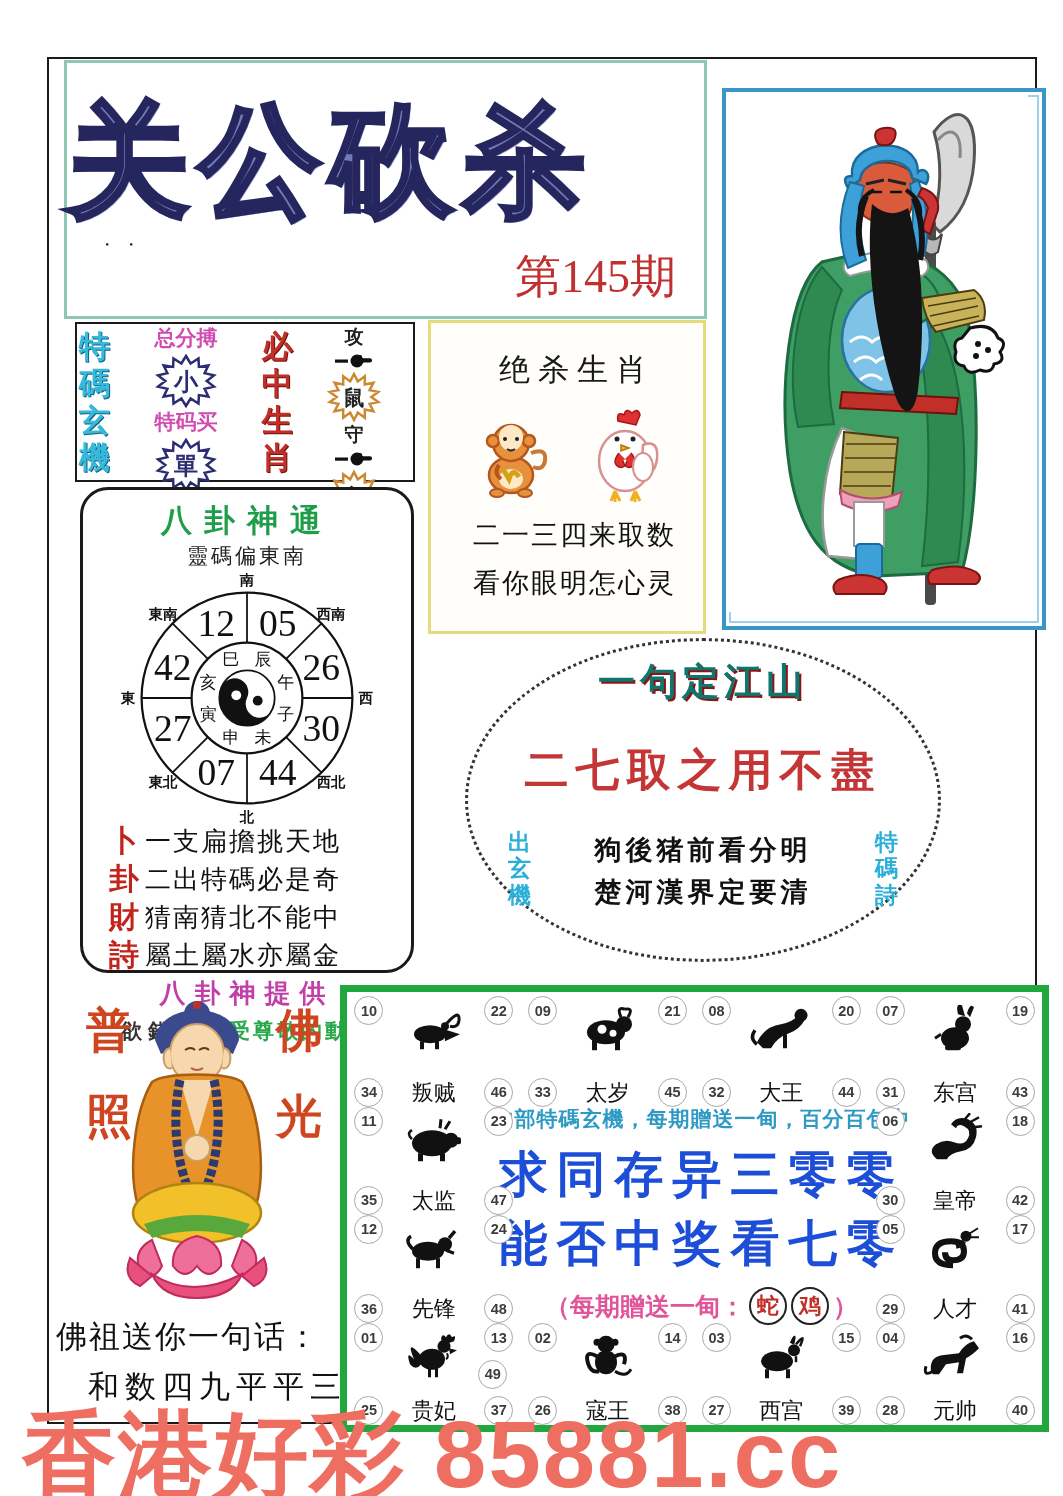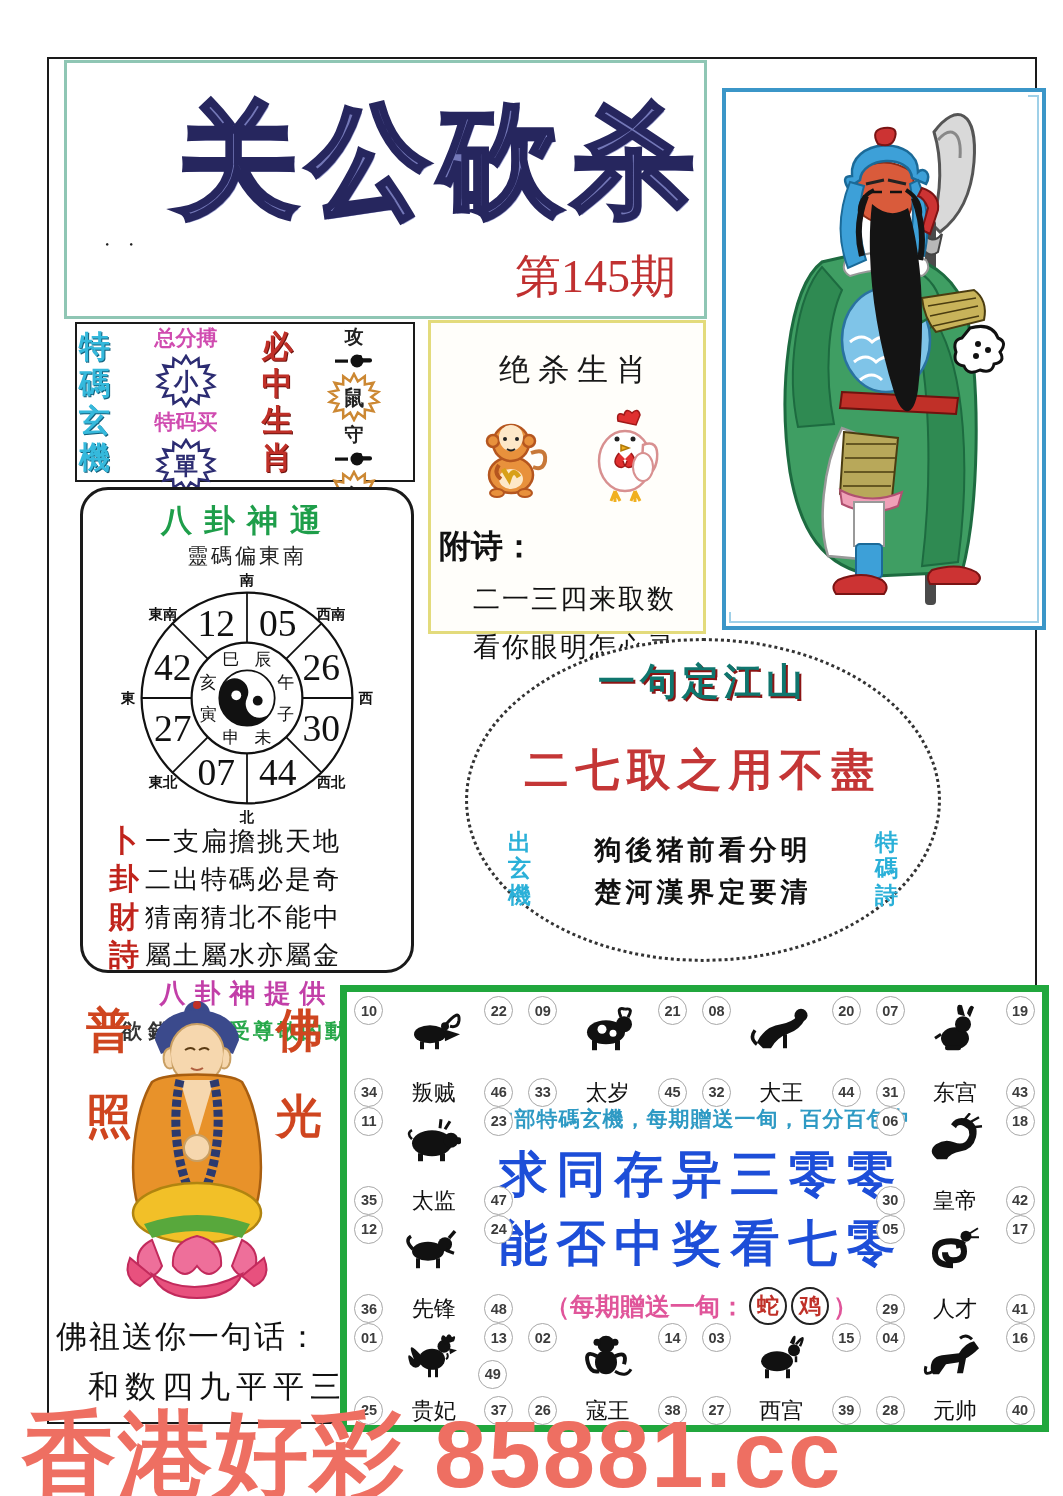--- a/index.html
+++ b/index.html
@@ -3,21 +3,21 @@
 <meta charset="utf-8">
 <style>
   html,body{margin:0;padding:0;background:#fff;}
   #page{position:relative;width:1063px;height:1496px;background:#fff;overflow:hidden;
         font-family:"Liberation Sans",sans-serif;}
   .abs{position:absolute;}
   #outer-frame{left:47px;top:57px;width:986px;height:1363px;border:2px solid #1a1a1a;z-index:0;}
 
   
   #title-box{left:64px;top:60px;width:637px;height:253px;border:3px solid #8fc6b4;background:#fff;z-index:2;}
-  #main-title{position:absolute;left:0;top:18px;width:100%;text-align:right;
+  #main-title{position:absolute;left:0;top:18px;width:100%;text-align:left;
     font-family:"Liberation Serif",serif;font-weight:bold;font-size:122px;letter-spacing:10px;
     color:#7478b8;-webkit-text-stroke:4px #26265e;text-shadow:2px 2px 0 #9a9ecf;}
   #title-dots{position:absolute;left:32px;top:172px;font-size:16px;color:#222;letter-spacing:8px;}
   #issue-no{position:absolute;right:28px;bottom:8px;font-family:"Liberation Serif",serif;
     font-size:46px;color:#c03030;}
 
   
   #guanyu-box{left:722px;top:88px;width:316px;height:534px;border:4px solid #3b96c8;
     box-shadow:inset 0 0 0 3px #fff, inset 0 0 0 5px #9fd0e8;background:#fff;z-index:2;}
 
@@ -264,21 +264,20 @@
  <ellipse cx="40" cy="52" rx="26" ry="30" fill="#fff" stroke="#d89090" stroke-width="2.5"></ellipse>
  <path d="M58,36 q16,-6 14,14 q-2,16 -16,18 Z" fill="#fff" stroke="#d89090" stroke-width="2.5"></path>
  <circle cx="32" cy="30" r="2.5" fill="#222"></circle>
           <circle cx="48" cy="30" r="2.5" fill="#222"></circle>
  <path d="M36,36 l8,3 -8,3 Z" fill="#f0b020" stroke="#b07808" stroke-width="1.5"></path>
  <path d="M34,44 q-8,10 0,14 q6,2 8,-6 M46,44 q8,10 0,14 q-6,2 -8,-6" fill="#e03030" stroke="#a01818" stroke-width="1.5"></path>
  <ellipse cx="58" cy="58" rx="10" ry="14" fill="#fff" stroke="#d89090" stroke-width="2"></ellipse>
  <path d="M30,82 l-4,10 m4,-10 l0,11 m0,-11 l5,10 M50,82 l-4,10 m4,-10 l0,11 m0,-11 l5,10" stroke="#f0b020" stroke-width="3"></path>
         </svg>
     </div>
-    <div id="juesha-poem-label">附诗：</div>
     <div class="juesha-line">二一三四来取数</div>
     <div class="juesha-line">看你眼明怎心灵</div>
   </div>
 
   <div id="bagua-box" class="abs">
     <div id="bagua-title">八卦神通</div>
     <div id="bagua-sub">靈碼偏東南</div>
     <svg id="bagua-wheel" width="268" height="252" viewBox="0 0 300 282">
         <circle cx="150" cy="141" r="118" fill="#fff" stroke="#111" stroke-width="2.5"></circle>
         <circle cx="150" cy="141" r="62" fill="#fff" stroke="#111" stroke-width="2.5"></circle>

